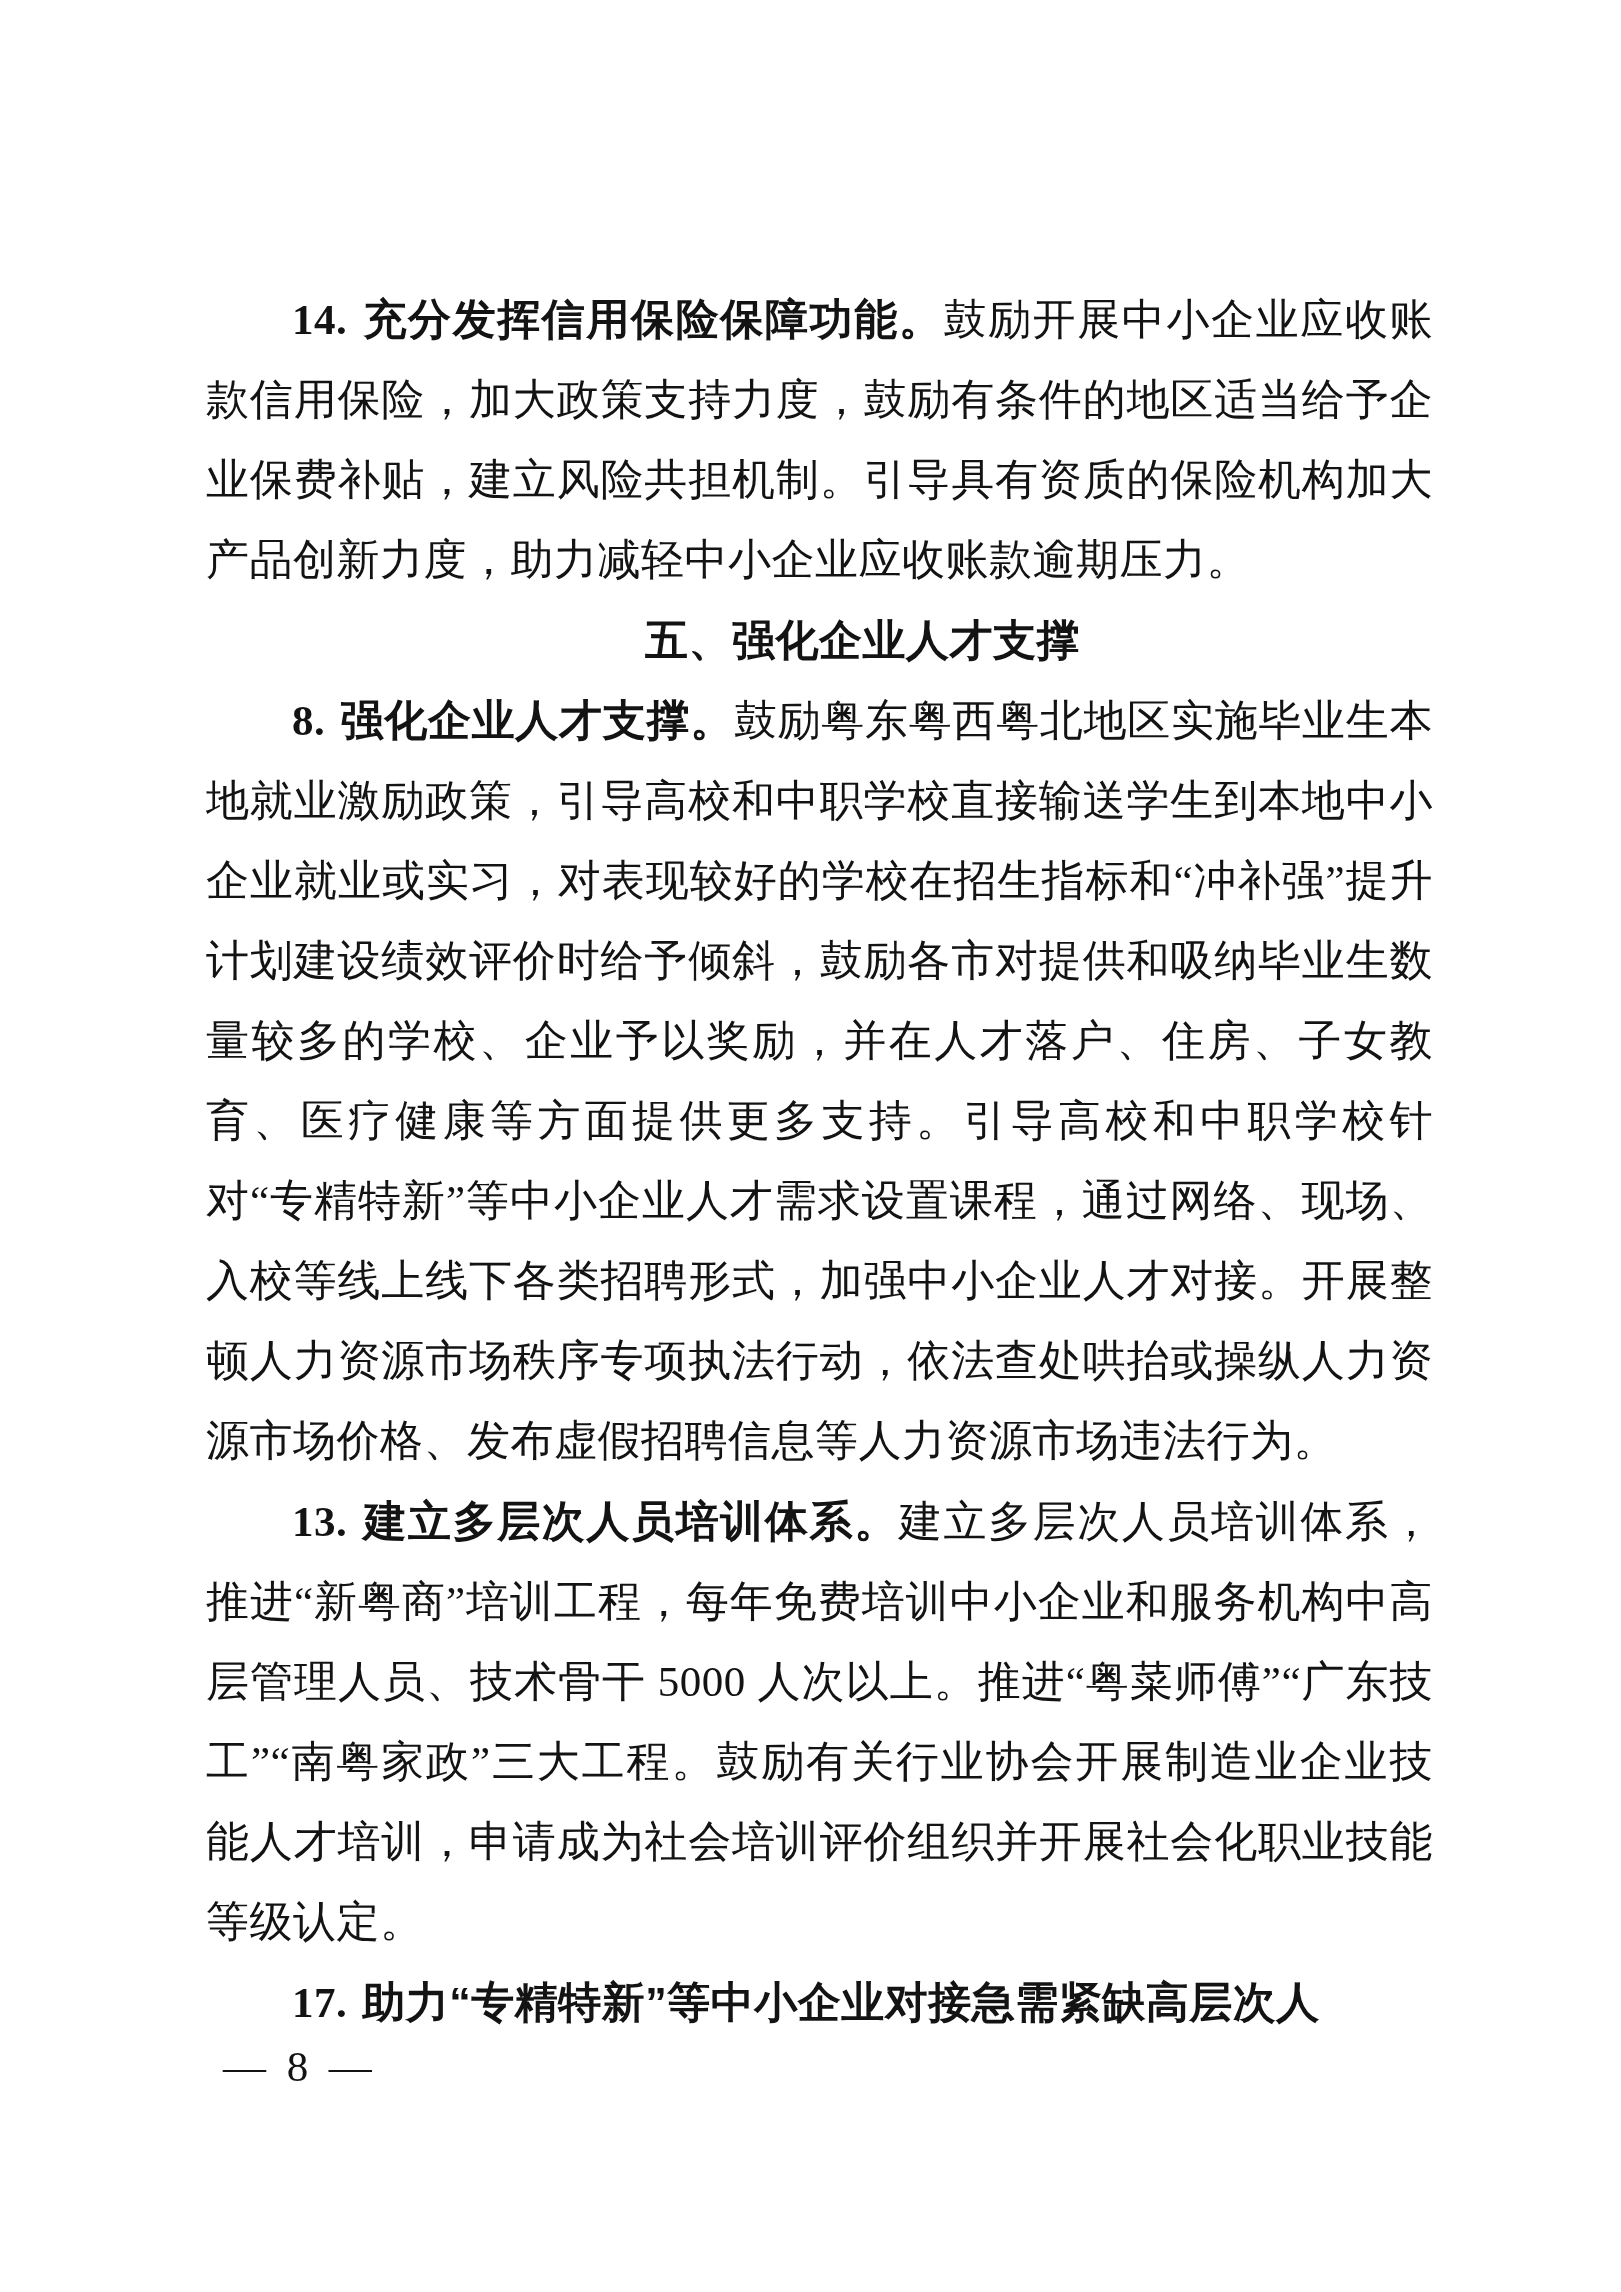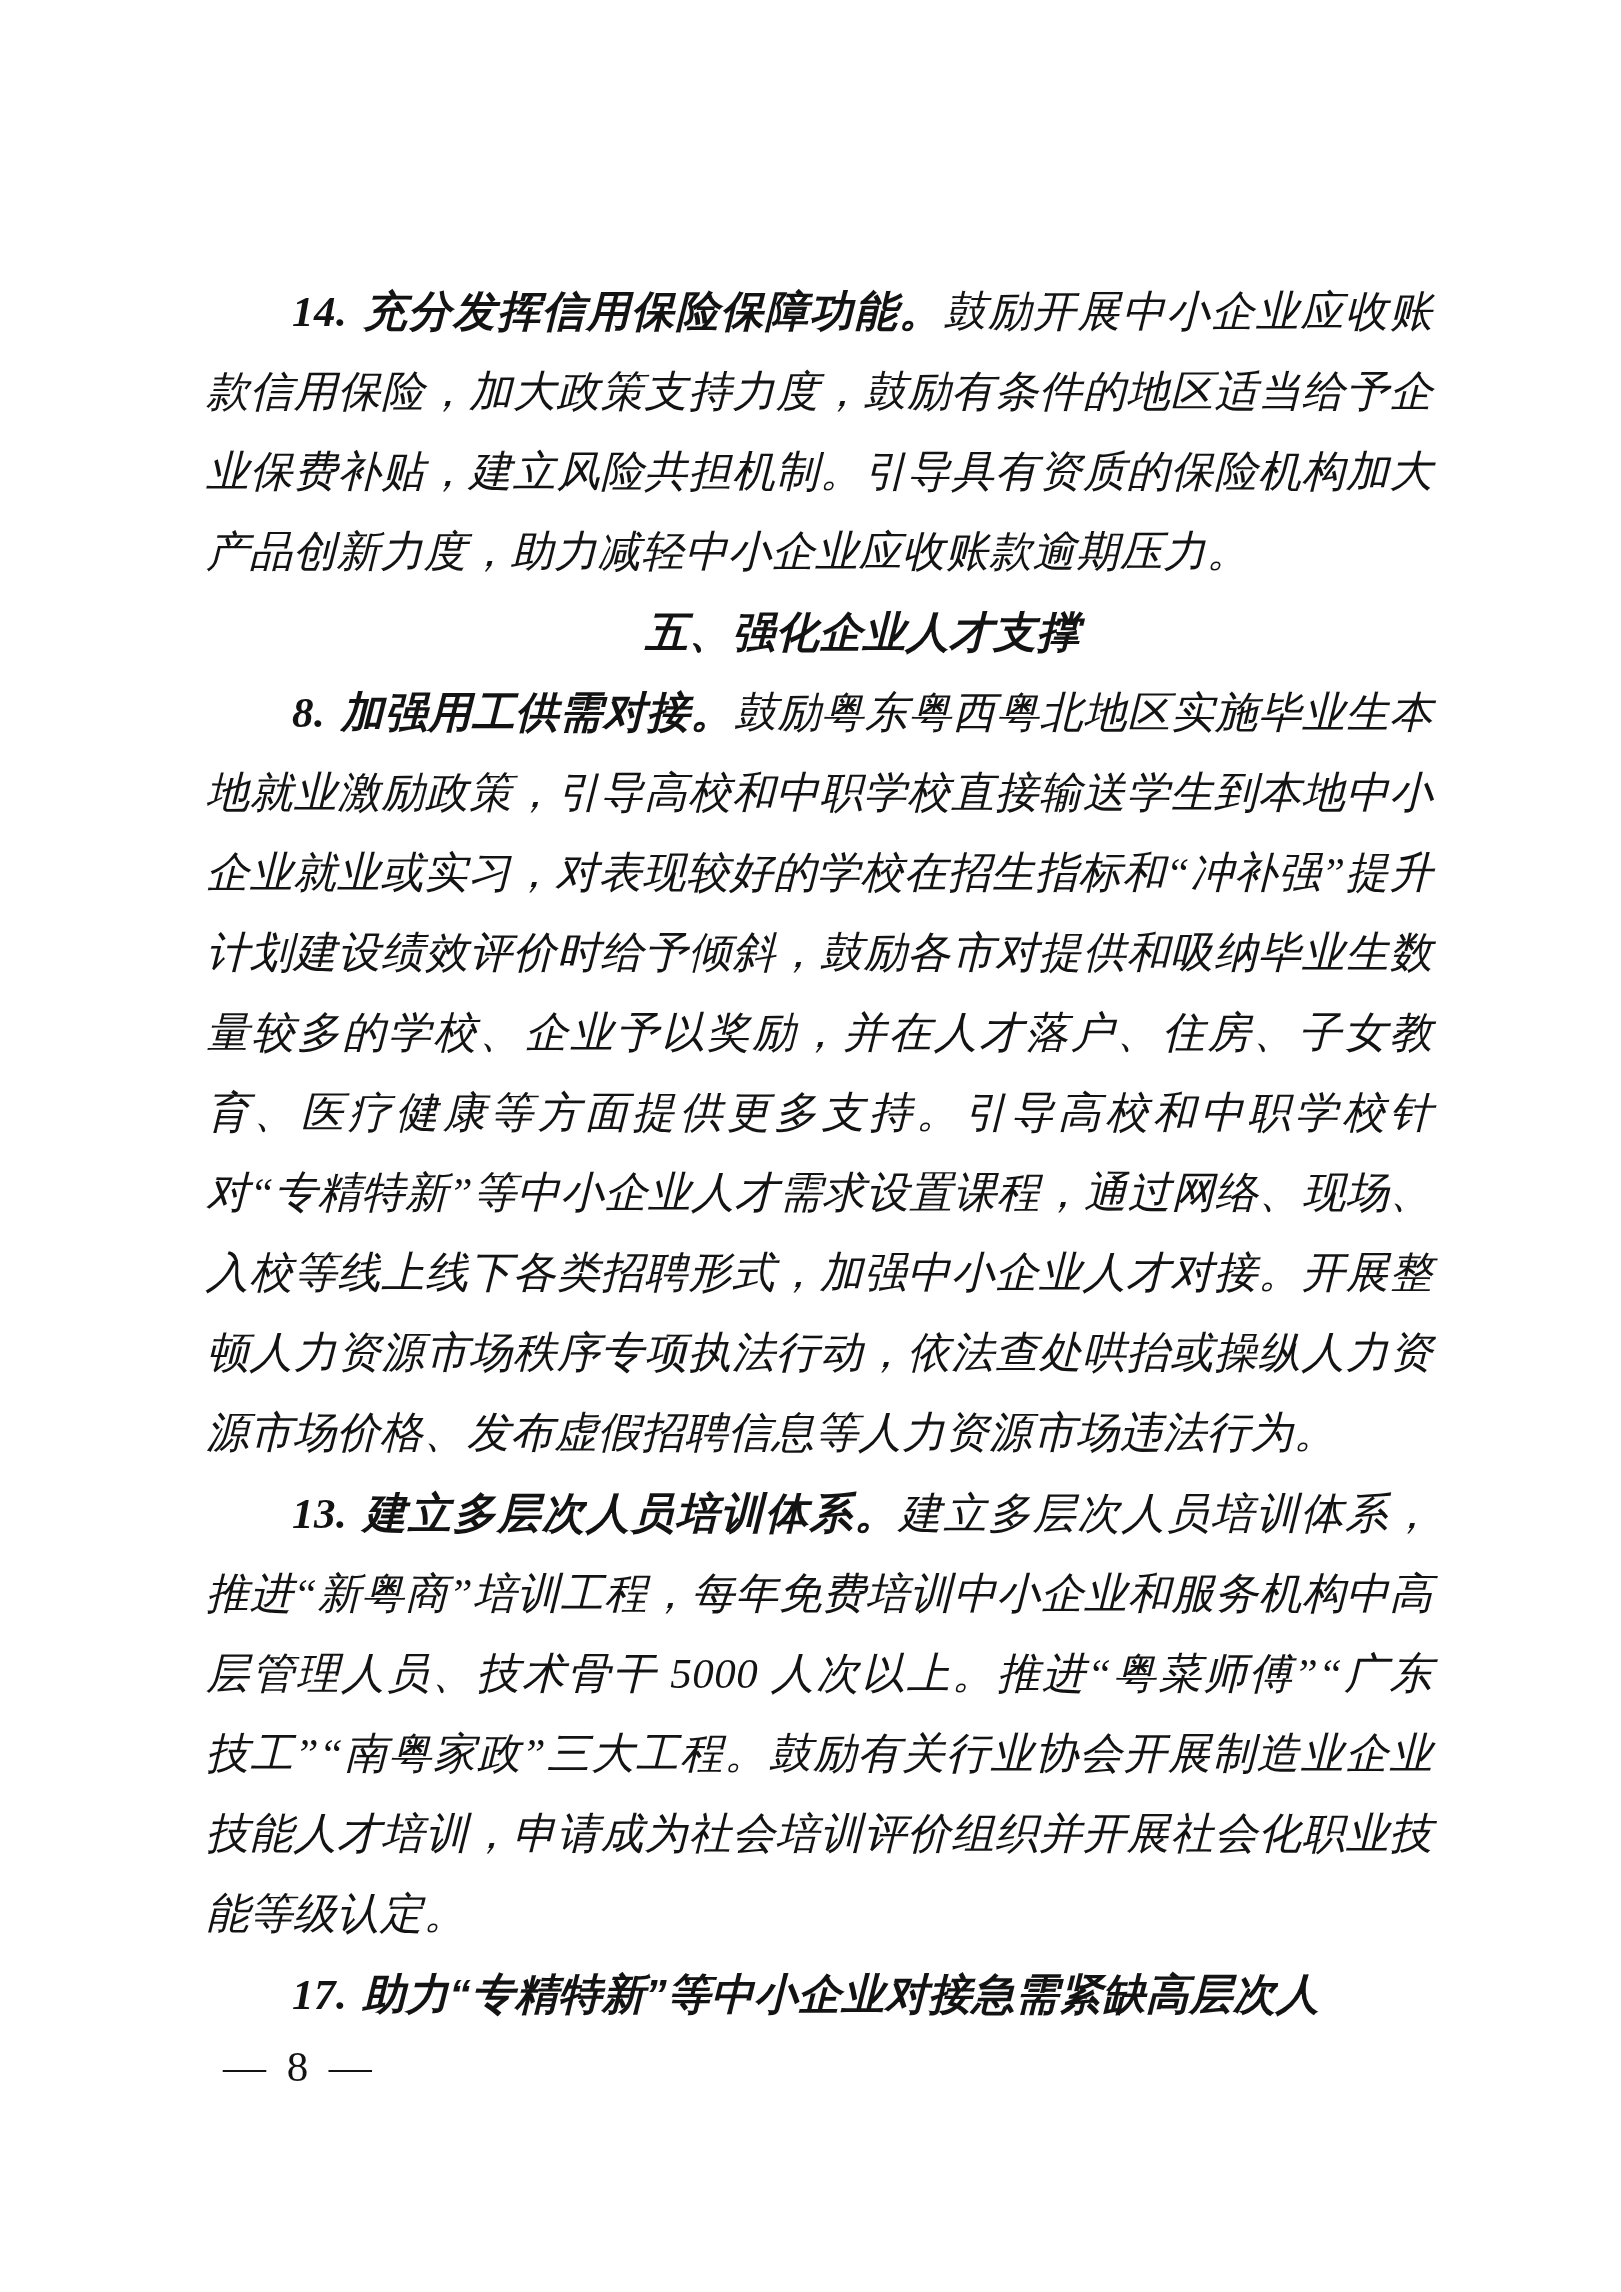--- a/index.html
+++ b/index.html
@@ -12,28 +12,27 @@
     width: 1621px;
     height: 2293px;
     background: #ffffff;
     overflow: hidden;
     color: #131313;
     font-family: "Liberation Serif", "DejaVu Serif", serif;
   }
   .doc {
     position: absolute;
     left: 206px;
-    top: 271px;
+    top: 279px;
     width: 1227px;
     font-size: 43px;
     line-height: 80px;
     letter-spacing: 0.5px;
     text-align: justify;
     text-justify: inter-character;
-    font-style: italic;
   }
   .para {
     margin: 0;
     padding: 0;
     text-indent: 2em;
   }
   .section-heading {
     margin: 0;
     padding: 0;
     text-indent: 2em;
@@ -70,21 +69,21 @@
 </head>
 <body>
 
 <div class="page">
   <div class="doc">
 
     <p class="para"><span class="item-number">14.</span><span class="item-title">充分发挥信用保险保障功能。</span><span class="body-text">鼓励开展中小企业应收账款信用保险，加大政策支持力度，鼓励有条件的地区适当给予企业保费补贴，建立风险共担机制。引导具有资质的保险机构加大产品创新力度，助力减轻中小企业应收账款逾期压力。</span></p>
 
     <h2 class="section-heading">五、强化企业人才支撑</h2>
 
-    <p class="para"><span class="item-number">8.</span><span class="item-title">加强用工供需对接。</span><span class="body-text">鼓励粤东粤西粤北地区实施毕业生本地就业激励政策，引导高校和中职学校直接输送学生到本地中小企业就业或实习，对表现较好的学校在招生指标和“冲补强”提升计划建设绩效评价时给予倾斜，鼓励各市对提供和吸纳毕业生数量较多的学校、企业予以奖励，并在人才落户、住房、子女教育、医疗健康等方面提供更多支持。引导高校和中职学校针对“专精特新”等中小企业人才需求设置课程，通过网络、现场、入校等线上线下各类招聘形式，加强中小企业人才对接。开展整顿人力资源市场秩序专项执法行动，依法查处哄抬或操纵人力资源市场价格、发布虚假招聘信息等人力资源市场违法行为。</span></p>
+    <p class="para"><span class="item-number">8.</span><span class="item-title">强化企业人才支撑。</span><span class="body-text">鼓励粤东粤西粤北地区实施毕业生本地就业激励政策，引导高校和中职学校直接输送学生到本地中小企业就业或实习，对表现较好的学校在招生指标和“冲补强”提升计划建设绩效评价时给予倾斜，鼓励各市对提供和吸纳毕业生数量较多的学校、企业予以奖励，并在人才落户、住房、子女教育、医疗健康等方面提供更多支持。引导高校和中职学校针对“专精特新”等中小企业人才需求设置课程，通过网络、现场、入校等线上线下各类招聘形式，加强中小企业人才对接。开展整顿人力资源市场秩序专项执法行动，依法查处哄抬或操纵人力资源市场价格、发布虚假招聘信息等人力资源市场违法行为。</span></p>
 
     <p class="para"><span class="item-number">13.</span><span class="item-title">建立多层次人员培训体系。</span><span class="body-text">建立多层次人员培训体系，推进“新粤商”培训工程，每年免费培训中小企业和服务机构中高层管理人员、技术骨干 5000 人次以上。推进“粤菜师傅”“广东技工”“南粤家政”三大工程。鼓励有关行业协会开展制造业企业技能人才培训，申请成为社会培训评价组织并开展社会化职业技能等级认定。</span></p>
 
     <p class="para"><span class="item-number">17.</span><span class="item-title">助力“专精特新”等中小企业对接急需紧缺高层次人</span></p>
 
   </div>
 
   <div class="page-footer">
     <span>— 8 —</span>
   </div>

